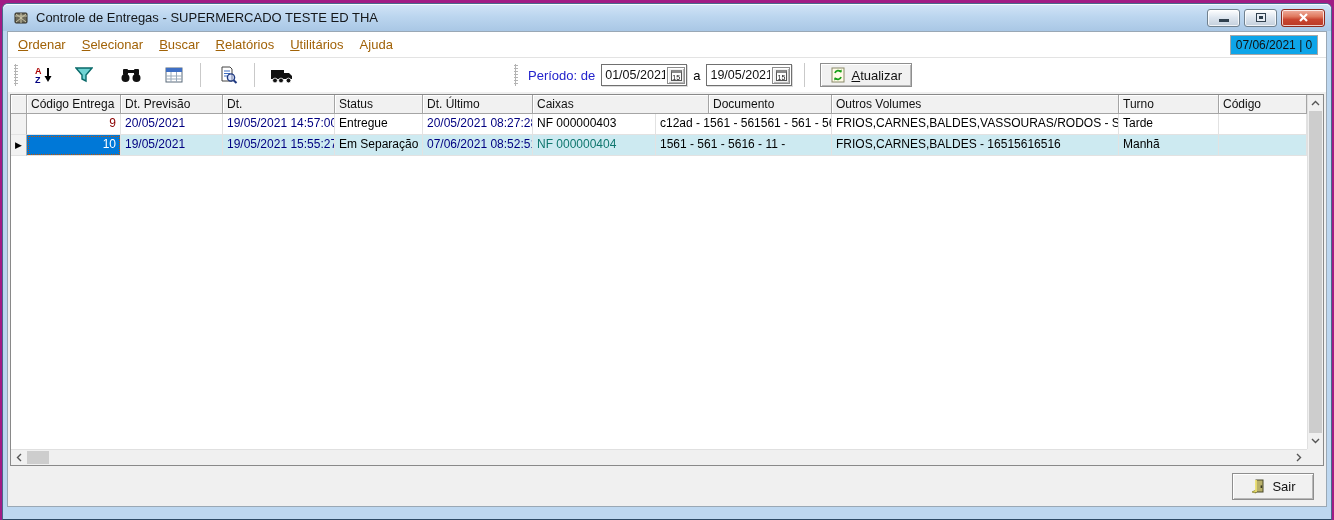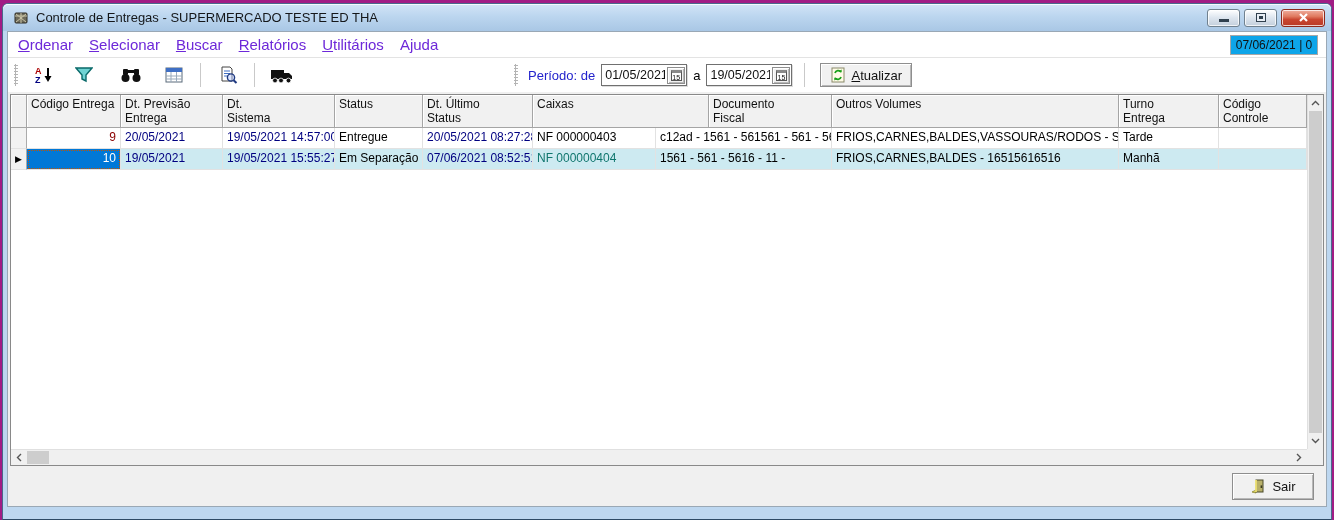--- a/index.html
+++ b/index.html
@@ -26,21 +26,21 @@
   .glyph-min { width:10px; height:3px; background:#30404e; margin-top:6px; }
   .glyph-max { width:10px; height:9px; border:1px solid #30404e; position:relative; background:#e8eef5;}
   .glyph-max::after{content:"";position:absolute;left:2px;top:2px;width:4px;height:3px;background:#30404e;}
 
   
   .client { position:absolute; top:27px; left:4px; right:4px; bottom:12px;
     background:#f0f0f0; border:1px solid #9aa8b5; display:flex; flex-direction:column; }
 
   .menubar { height:26px; background:#ffffff; display:flex; align-items:center;
     padding:0 2px; border-bottom:1px solid #e3e3e3; flex:0 0 auto; }
-  .mitem { font-size:15px; color:#6d28d9; padding:4px 8px; }
+  .mitem { font-size:13px; color:#a16207; padding:4px 8px; }
   .menu-date { margin-left:auto; margin-right:6px; width:88px; height:20px;
     background:#0ea5e9; border:1px solid #a7a7a7; font-size:12px; color:#111;
     display:flex; align-items:center; justify-content:center; }
 
   .toolbar { height:34px; background:#ffffff; display:flex; align-items:center;
     padding:0 4px; flex:0 0 auto; }
   .gripper { width:4px; height:22px; margin:0 6px 0 2px;
     background-image:radial-gradient(#b4b4b4 1px, transparent 1.1px);
     background-size:3px 3px; }
   .tbtn { width:30px; height:26px; display:flex; align-items:center; justify-content:center; margin:0 5px; }
@@ -60,21 +60,21 @@
   .cbtn { background:#f1f1f1; border:1px solid #8e8e8e;
     box-shadow:inset 1px 1px 0 #fff, inset -1px -1px 0 #b8b8b8;
     font-family:"Liberation Sans",sans-serif; font-size:13px; color:#111;
     display:flex; align-items:center; justify-content:center; gap:5px; }
   .btn-refresh { height:24px; padding:0 9px; margin-left:8px; }
 
   
   .grid-wrap { flex:1 1 auto; margin:2px 2px 0 2px; border:1px solid #898989;
     background:#fff; position:relative; overflow:hidden; }
   .grid-content { position:absolute; left:0; top:0; right:16px; bottom:16px; overflow:hidden; background:#fff; }
-  .grid-header { display:flex; height:33px; }
+  .grid-header { display:flex; height:19px; }
   .hcell { flex:0 0 auto; background:#f1f1f1; border-right:1px solid #a5a5a5; border-bottom:1px solid #a5a5a5;
     box-shadow:inset 1px 1px 0 #fff; font-size:12px; line-height:14px; color:#111;
     padding:2px 4px; white-space:pre-line; overflow:hidden; }
   .grow { display:flex; height:21px; }
   .cell { flex:0 0 auto; font-size:12px; line-height:19px; padding:0 4px;
     border-right:1px solid #e2e2e2; border-bottom:1px solid #e2e2e2;
     white-space:nowrap; overflow:hidden; }
   .indcell { background:#f2f2f2; border-right:1px solid #ababab; text-align:center;
     font-size:9px; line-height:20px; color:#000; padding:0; }
   .rowsel .cell { background:#cdeaf1; }

